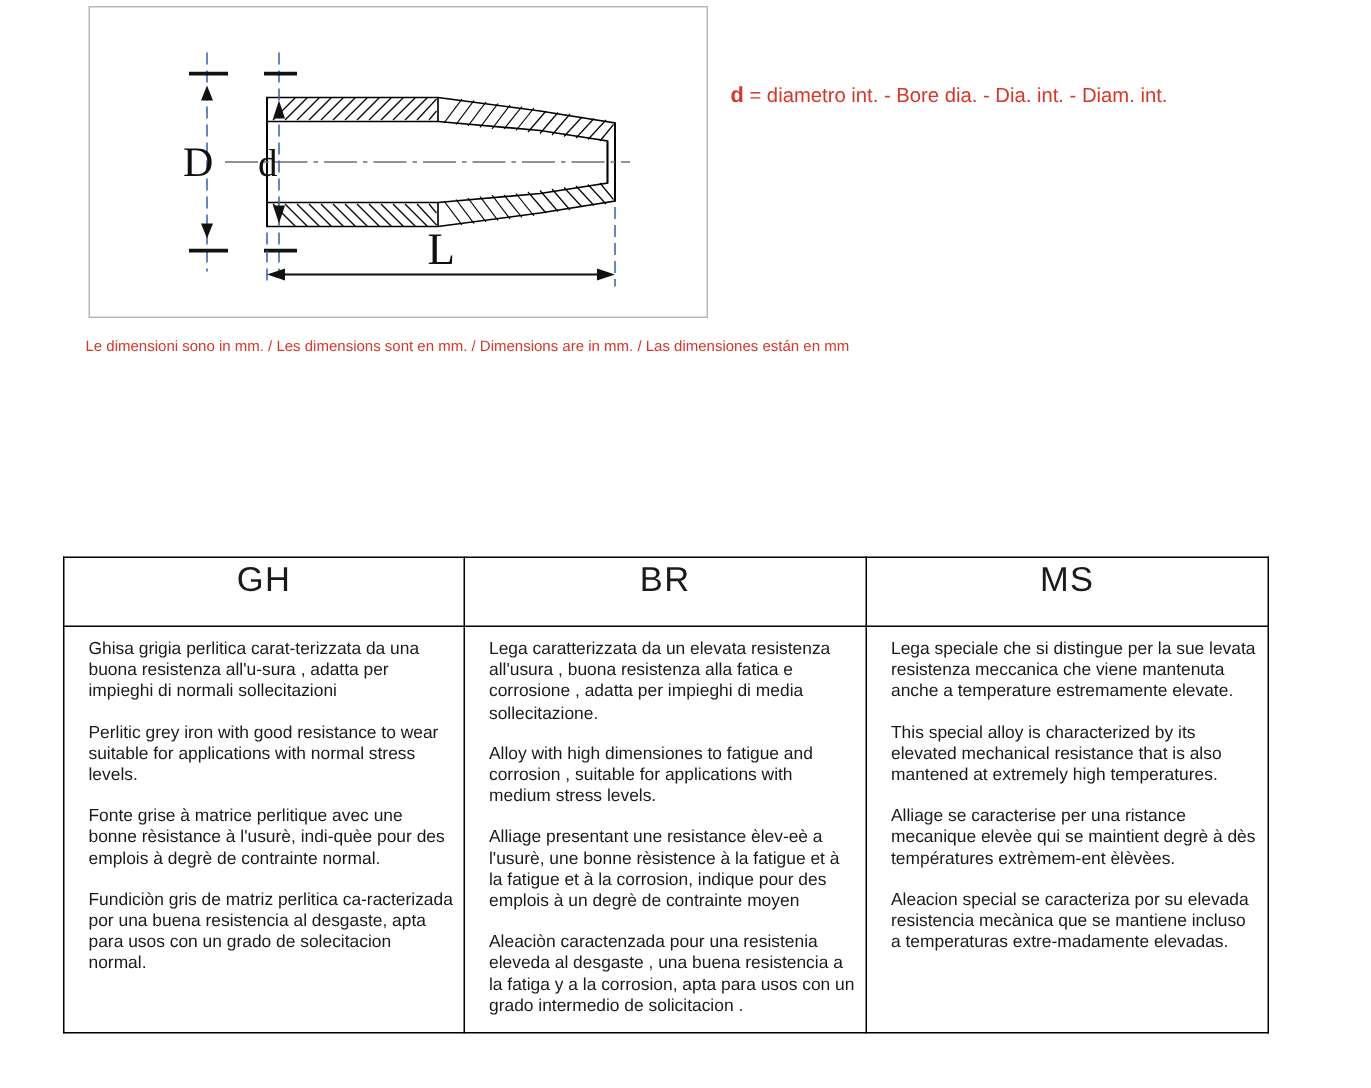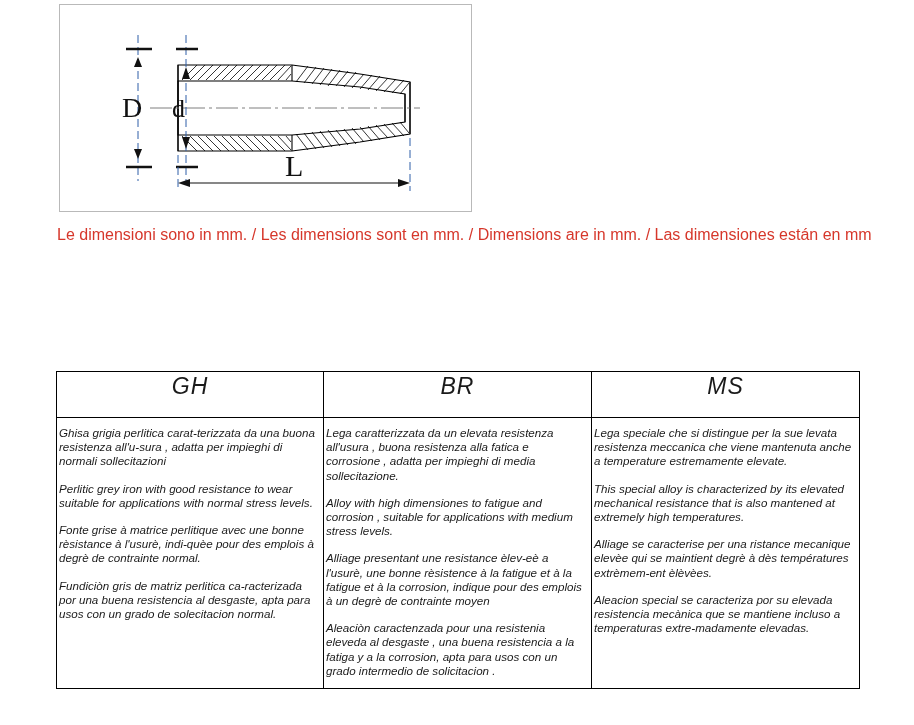--- a/index.html
+++ b/index.html
@@ -47,51 +47,50 @@
   .legend-row .sym {
     font-weight: bold;
     font-size: 14.5px;
   }
 
   .units-note {
     position: absolute;
     left: 57px;
     top: 226px;
     color: #d6372b;
-    font-size: 16px;
+    font-size: 10px;
     white-space: nowrap;
   }
 
   
   .alloy-table {
     position: absolute;
-    left: 56px;
+    left: 42px;
     top: 371px;
     width: 803px;
     border-collapse: collapse;
     table-layout: fixed;
-    font-style: italic;
   }
   .alloy-table col.c1 { width: 267px; }
   .alloy-table col.c2 { width: 268px; }
   .alloy-table col.c3 { width: 268px; }
   .alloy-table th, .alloy-table td {
     border: 1px solid #000000;
     vertical-align: top;
   }
   .alloy-table th {
     height: 46px;
     font-size: 23px;
     font-weight: normal;
     letter-spacing: 1px;
     text-align: center;
     color: #1a1a1a;
   }
   .alloy-table td {
-    padding: 8px 7px 10px 2px;
+    padding: 8px 7px 10px 16px;
     font-size: 11.6px;
     line-height: 14.2px;
     color: #1a1a1a;
   }
   .alloy-table td p {
     margin: 0 0 13px 0;
   }
   .alloy-table td p:last-child {
     margin-bottom: 0;
   }
@@ -200,20 +199,23 @@
       <polygon points="118,178 130,174 130,182" fill="#111111"></polygon>
       <polygon points="350,178 338,174 338,182" fill="#111111"></polygon>
 
       <text x="62" y="112" font-family="Liberation Serif, serif" font-size="28" fill="#111111">D</text>
       <text x="112" y="112" font-family="Liberation Serif, serif" font-size="26" fill="#111111">d</text>
       <text x="225" y="171" font-family="Liberation Serif, serif" font-size="30" fill="#111111">L</text>
     </svg>
   </div>
 
   <div class="legend">
+    <div class="legend-row">
+      <span class="sym">d</span><span> = diametro int. - Bore dia. - Dia. int. - Diam. int.</span>
+    </div>
   </div>
 
   <div class="units-note">Le dimensioni sono in mm. / Les dimensions sont en mm. / Dimensions are in mm. / Las dimensiones están en mm</div>
 
   <table class="alloy-table">
     <colgroup>
         <col class="c1">
         <col class="c2">
         <col class="c3">
       </colgroup>

